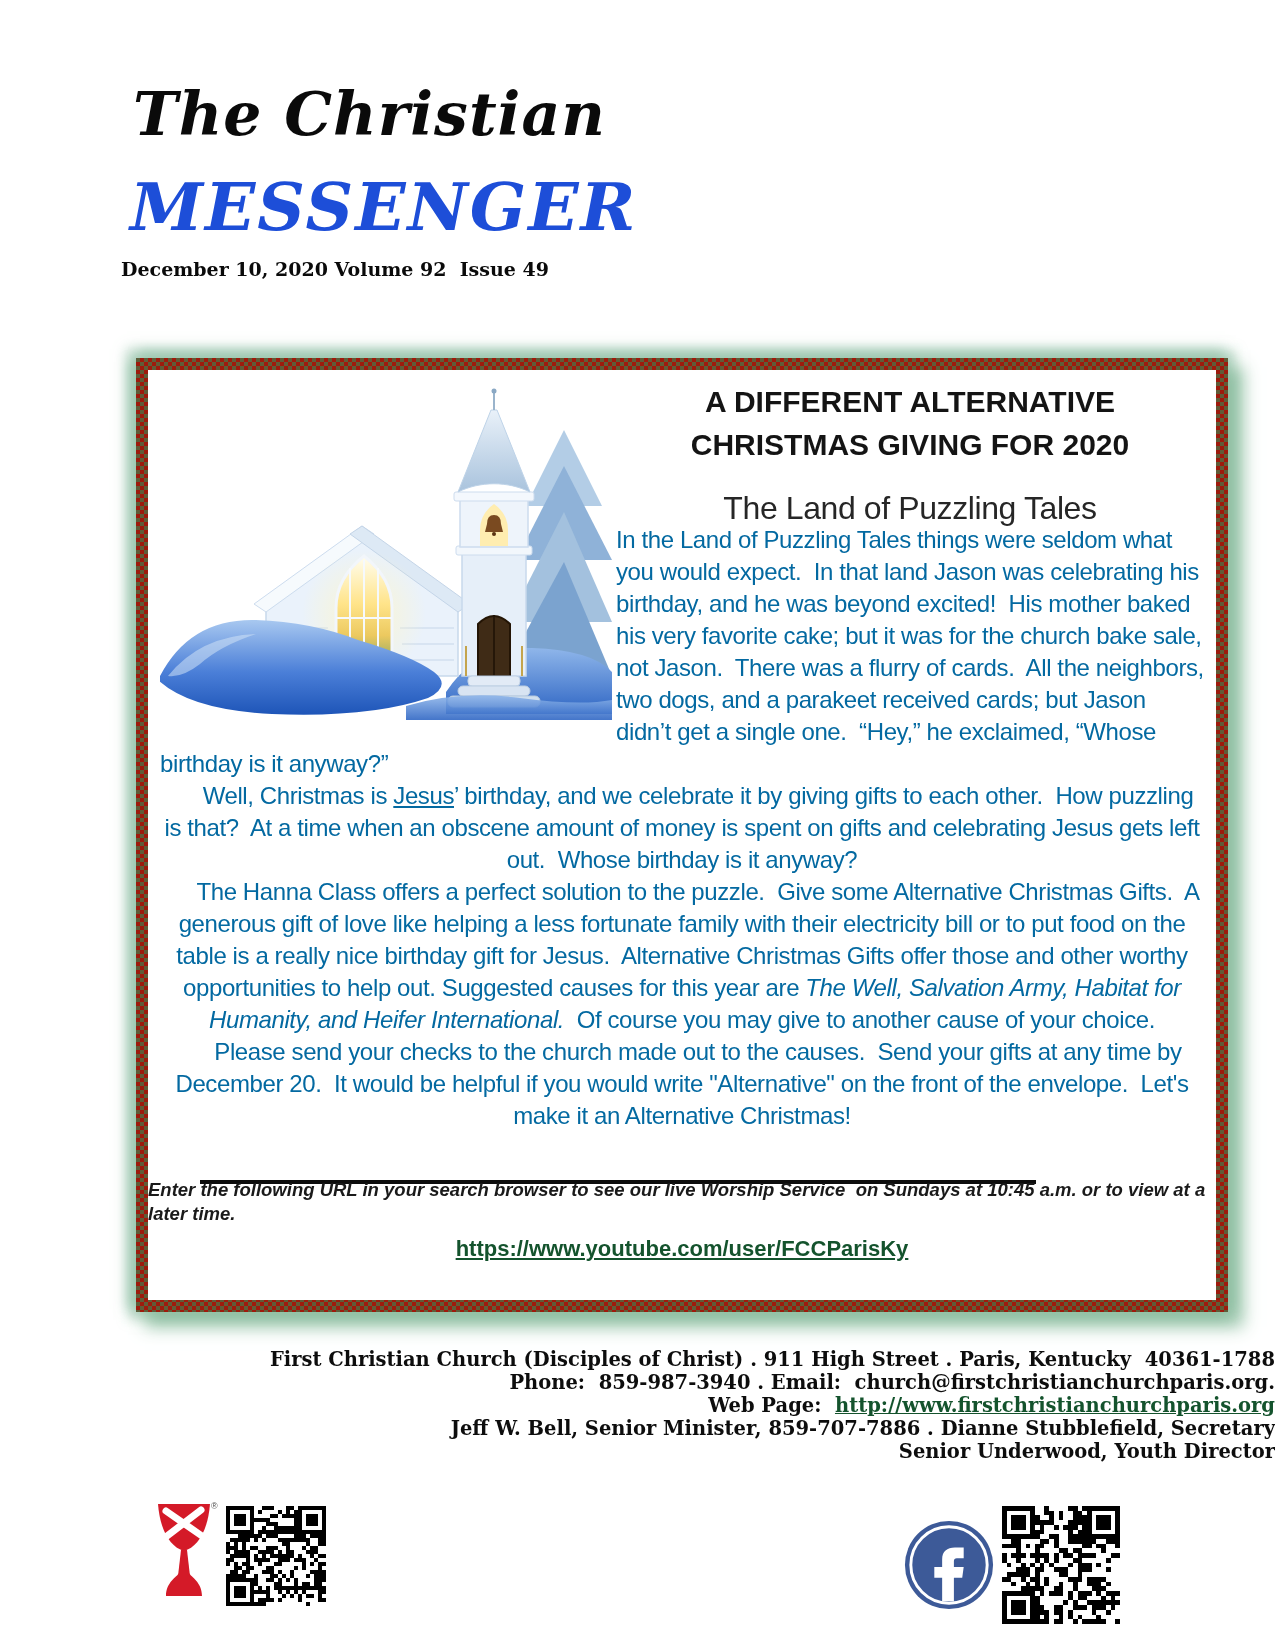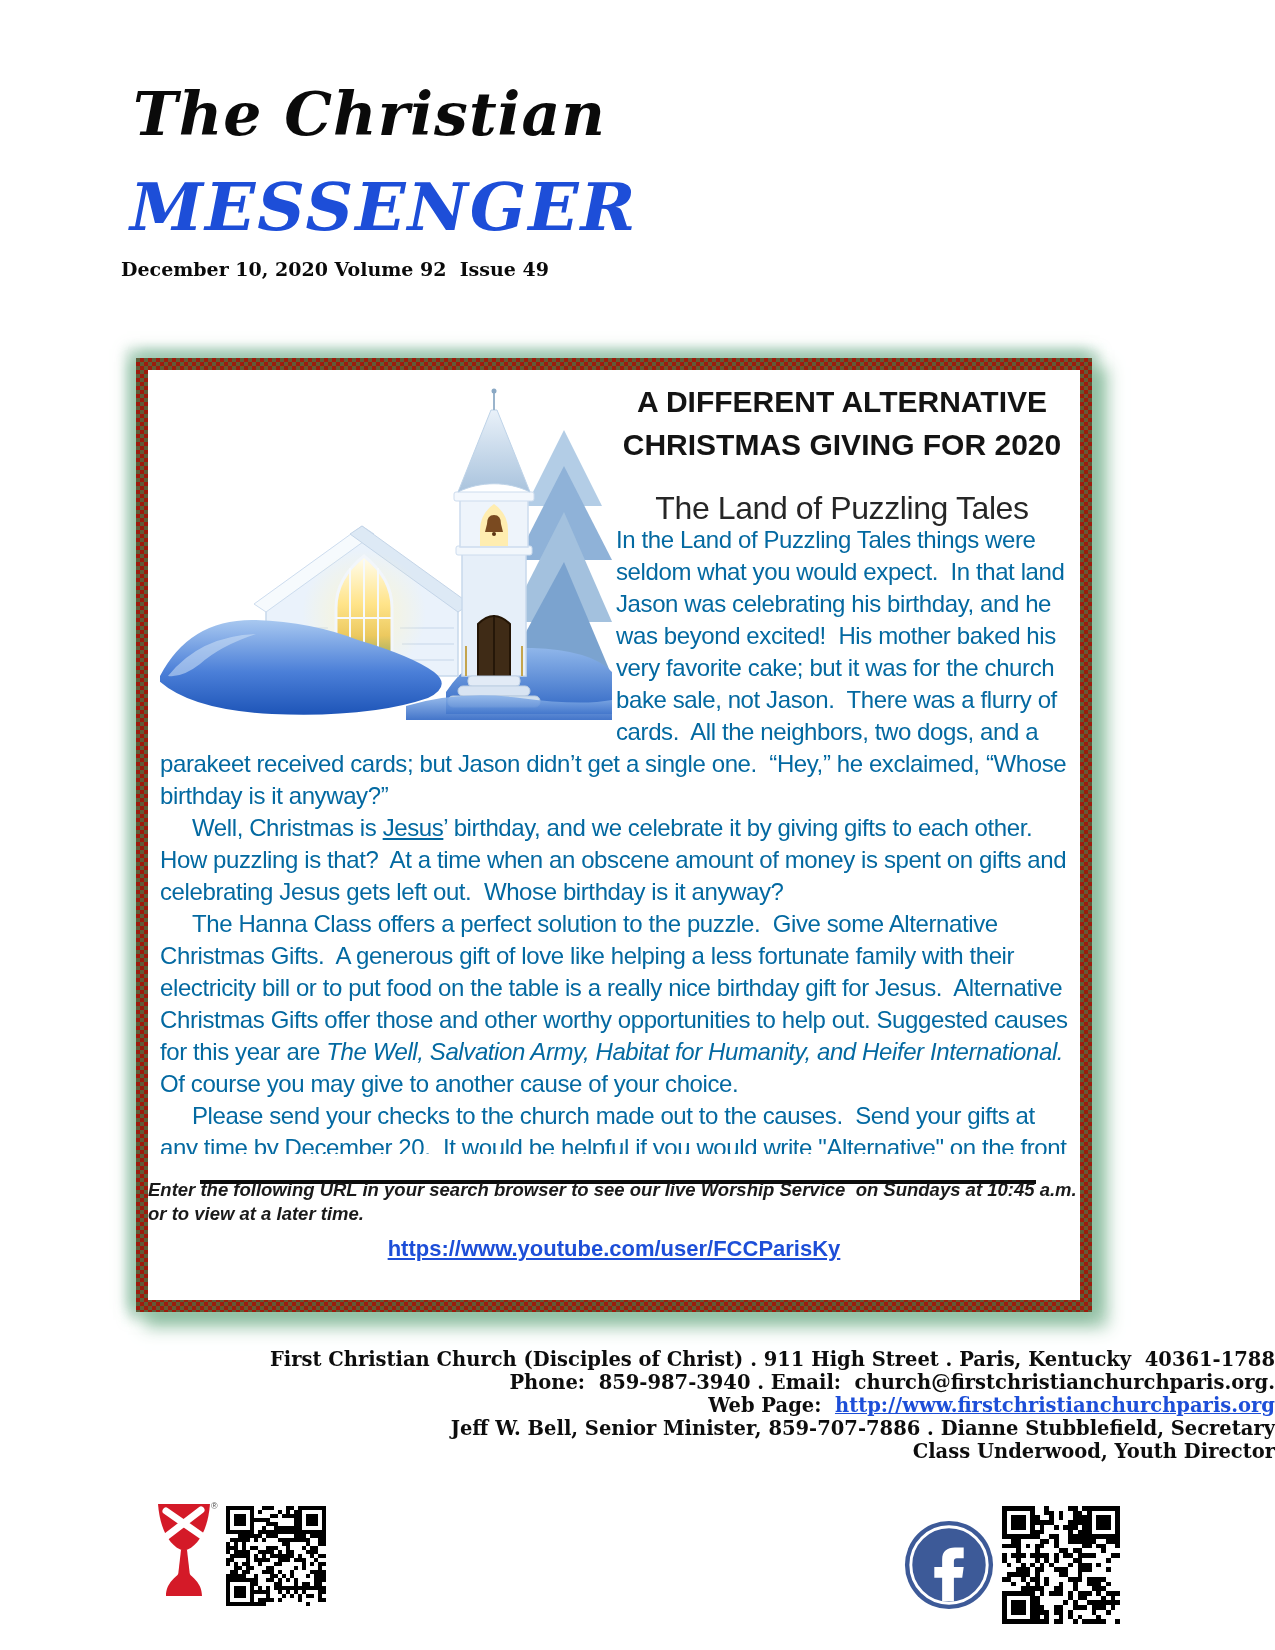--- a/index.html
+++ b/index.html
@@ -31,21 +31,21 @@
   .mast-date {
     position: absolute; left: 121px; top: 258px;
     font-family: "DejaVu Serif", serif;
     font-weight: bold; font-size: 19px; color: #0a0a0a;
     white-space: pre-wrap;
   }
 
   
   .frame {
     position: absolute; left: 136px; top: 358px;
-    width: 956px; height: 954px;
+    width: 1092px; height: 954px;
     padding: 12px;
     background-image: repeating-conic-gradient(#9e1a0c 0% 25%, #5f5c38 25% 50%);
     background-size: 8px 8px;
     box-shadow: -6px -6px 12px 3px rgba(150,195,170,.75),
                  12px 12px 16px 3px rgba(140,190,160,.9),
                  6px -6px 10px 2px rgba(150,195,170,.5),
                  -6px 6px 10px 2px rgba(150,195,170,.5);
   }
   .frame-inner {
     position: relative;
@@ -70,41 +70,41 @@
     font-size: 32px; line-height: 32px; letter-spacing: -0.4px;
     margin-top: 26px; color: #262626;
     white-space: pre-wrap;
   }
   #article-body p {
     margin: 0;
     font-size: 24px; line-height: 32px; letter-spacing: -0.4px;
     color: #0369a1;
     white-space: pre-wrap;
   }
-  #article-body p.indent { text-indent: 32px; }
+  #article-body p.indent { text-indent: 32px; text-align: center; }
   .seg-underline { text-decoration: underline; }
   .seg-italic { font-style: italic; }
 
   .rule {
     position: absolute; left: 52px; bottom: 116px;
     width: 836px; height: 4px; background: #0d0d0d;
   }
   .notice {
     position: absolute; left: 0; right: 0; bottom: 74px;
     text-align: left;
     font-weight: bold; font-style: italic;
     font-size: 18.5px; line-height: 24px; color: #1a1a1a;
     white-space: pre-wrap;
   }
   .yt-link-row {
     position: absolute; left: 0; right: 0; bottom: 38px;
     text-align: center;
     font-weight: bold; font-size: 22px;
   }
-  a.blue-link { color: #1d4ed8; text-decoration: underline; }
+  a.blue-link { color: #14532d; text-decoration: underline; }
 
   
   .footer {
     position: absolute; left: 0; top: 1348px; width: 100%;
     text-align: right;
     font-family: "DejaVu Serif", serif;
     font-weight: bold; font-size: 19.5px; line-height: 23px;
     color: #0d0d0d;
   }
   .footer div { white-space: pre-wrap; }
@@ -226,21 +226,21 @@
       </div>
 
     </div>
   </div>
 
   <div class="footer">
     <div>First Christian Church (Disciples of Christ) . 911 High Street . Paris, Kentucky  40361-1788</div>
     <div>Phone:  859-987-3940 . Email:  church@firstchristianchurchparis.org.</div>
     <div><span>Web Page:  </span><a class="blue-link" href="#">http://www.firstchristianchurchparis.org</a></div>
     <div>Jeff W. Bell, Senior Minister, 859-707-7886 . Dianne Stubblefield, Secretary</div>
-    <div>Class Underwood, Youth Director</div>
+    <div>Senior Underwood, Youth Director</div>
   </div>
 
   <svg class="chalice" viewBox="0 0 64 100" aria-hidden="true">
     <g fill="#d41a28">
       <path d="M3,4 H55 C53,30 43,47 29,51 C15,47 5,30 3,4 Z"></path>
       <path d="M26,50 L32,50 L35,76 L23,76 Z"></path>
       <path d="M11,96 C11,82 22,77 24,73 L34,73 C36,77 47,82 47,96 Z"></path>
     </g>
     <path d="M11,11 L47,36" stroke="#fff" stroke-width="7" stroke-linecap="round"></path>
     <path d="M46,10 L12,36" stroke="#fff" stroke-width="7" stroke-linecap="round"></path>

